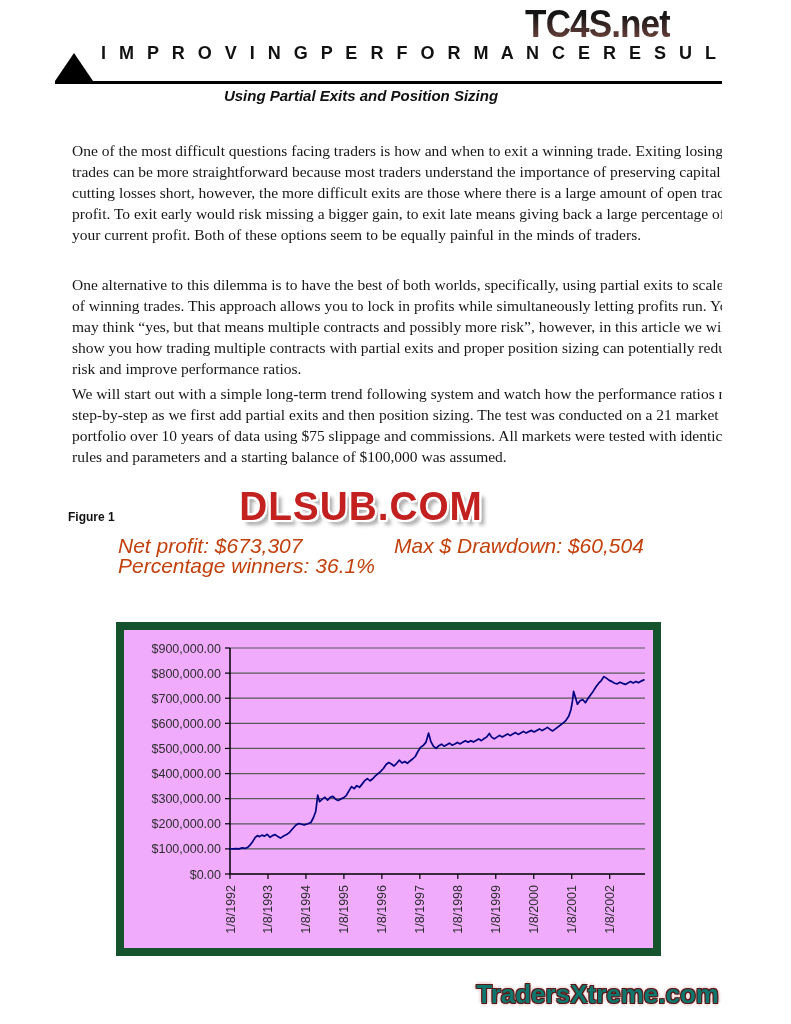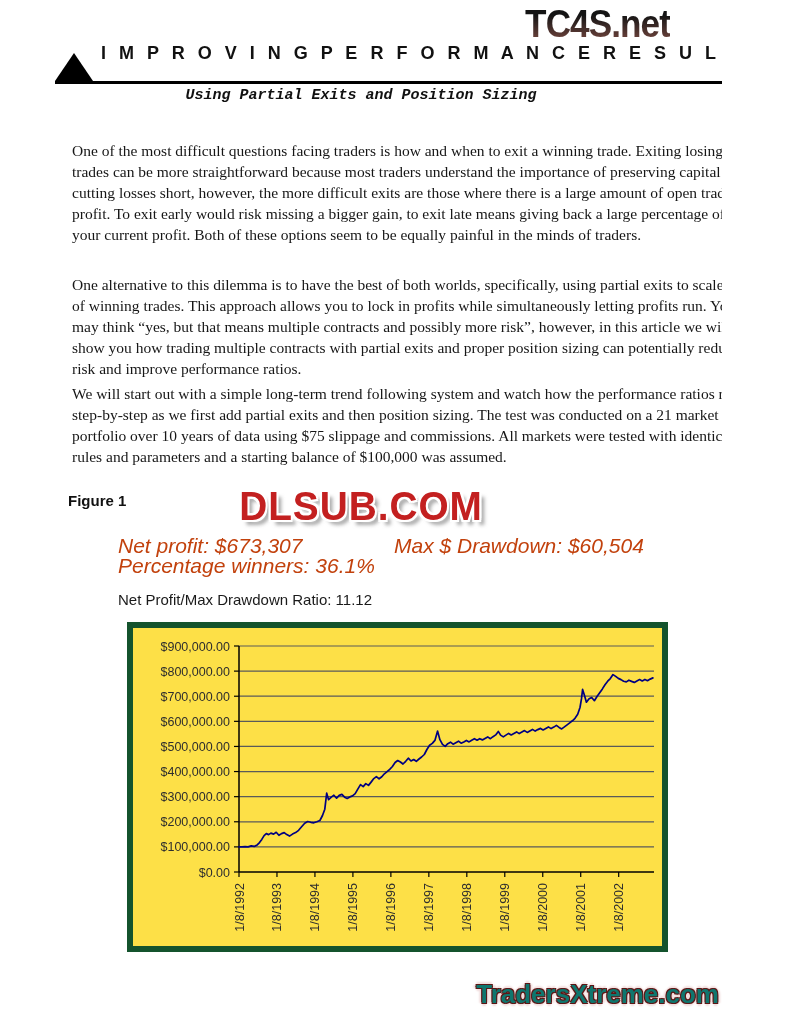--- a/index.html
+++ b/index.html
@@ -12,41 +12,41 @@
         background:linear-gradient(#141414 30%,#3c2a27 55%,#7d4a42 95%);
         -webkit-background-clip:text;background-clip:text;color:transparent;}
   .header-bar{position:absolute;left:55px;top:43px;width:682px;border-bottom:3px solid #000;
         display:flex;align-items:flex-end;}
   .triangle{width:0;height:0;border-left:19px solid transparent;border-right:19px solid transparent;
         border-bottom:28px solid #000;margin-right:8px;}
   .header-title{font-weight:bold;font-size:18px;letter-spacing:4px;padding-bottom:17px;white-space:nowrap;}
   .header-byline{margin-left:auto;font-style:italic;font-size:17.5px;padding-bottom:3px;white-space:nowrap;}
 
   .article-title{position:absolute;top:87px;left:0;width:100%;text-align:center;
-        font-weight:bold;font-style:italic;font-size:15px;font-family:Liberation Mono, monospace;}
+        font-weight:bold;font-style:italic;font-size:15px;}
 
   
   .para{position:absolute;left:61px;width:684px;font-family:"Liberation Serif",serif;
         font-size:15.5px;line-height:21px;color:#161616;margin-left:11px;}
   .p1{top:124px;} .p2{top:258px;} .p3{top:367px;} .p4{top:455px;}
 
   
-  .figure-label{position:absolute;left:68px;top:492px;font-weight:bold;font-size:15px;}
+  .figure-label{position:absolute;left:68px;top:510px;font-weight:bold;font-size:12px;}
   .dlsub{position:absolute;top:484px;left:50%;transform:translateX(-50%) scaleX(.97);
         font-size:40px;font-weight:bold;letter-spacing:1px;color:#c32020;white-space:nowrap;
         text-shadow:-2px -2px 0 #fff,2px -2px 0 #fff,-2px 2px 0 #fff,2px 2px 0 #fff,
                     0 -2px 0 #fff,0 2px 0 #fff,-2px 0 0 #fff,2px 0 0 #fff,
                     5px 5px 4px rgba(140,140,140,.75);}
   .stats{position:absolute;left:118px;top:536px;display:grid;grid-template-columns:276px auto;
         font-size:21px;line-height:20px;color:#c2410c;font-style:italic;}
   .ratio-line{position:absolute;left:118px;top:591px;font-size:15px;color:#1a1a1a;}
 
   
-  .chart-frame{position:absolute;left:127px;top:622px;width:529px;height:318px;
-        border:6px solid #14532d;background:#fde047;}
+  .chart-frame{position:absolute;left:116px;top:622px;width:529px;height:318px;
+        border:8px solid #14532d;background:#f0abfc;}
   .tick{font:12.5px "Liberation Sans",sans-serif;fill:#2e2e2e;}
 
   
   .txtreme{position:absolute;right:3px;top:979px;font-size:26px;font-weight:bold;white-space:nowrap;
         color:#0f766e;
         text-shadow:-1px -1px 0 #5c1615,1px -1px 0 #5c1615,-1px 1px 0 #5c1615,1px 1px 0 #5c1615,
                     -3px 0 2px #f0dcdc,3px 0 2px #f0dcdc,0 3px 2px #f0dcdc,0 -3px 2px #f0dcdc;}
 </style>
 </head>
 <body>
@@ -68,21 +68,20 @@
   <p class="para p3">We will start out with a simple long-term trend following system and watch how the performance ratios rise step-by-step as we first add partial exits and then position sizing. The test was conducted on a 21 market portfolio over 10 years of data using $75 slippage and commissions. All markets were tested with identical rules and parameters and a starting balance of $100,000 was assumed.</p>
 
   <div class="figure-label">Figure 1</div>
   <div class="dlsub">DLSUB.COM</div>
 
   <div class="stats">
     <span>Net profit: $673,307</span>
     <span>Max $ Drawdown: $60,504</span>
     <span>Percentage winners: 36.1%</span>
   </div>
-  <div class="ratio-line">Net Profit/Max Drawdown Ratio: 11.12</div>
 
   <div class="chart-frame">
     <svg id="chart-svg" width="529" height="318" viewBox="0 0 529 318">
         <line x1="106" y1="18" x2="521" y2="18" stroke="#5a5a5a" stroke-width="1.2"></line>
         <line x1="101" y1="18" x2="106" y2="18" stroke="#000" stroke-width="1.2"></line>
         <text x="97" y="22.5" text-anchor="end" class="tick">$900,000.00</text>
         <line x1="106" y1="43.111111111111114" x2="521" y2="43.111111111111114" stroke="#5a5a5a" stroke-width="1.2"></line>
         <line x1="101" y1="43.111111111111114" x2="106" y2="43.111111111111114" stroke="#000" stroke-width="1.2"></line>
         <text x="97" y="47.611111111111114" text-anchor="end" class="tick">$800,000.00</text>
         <line x1="106" y1="68.22222222222223" x2="521" y2="68.22222222222223" stroke="#5a5a5a" stroke-width="1.2"></line>

